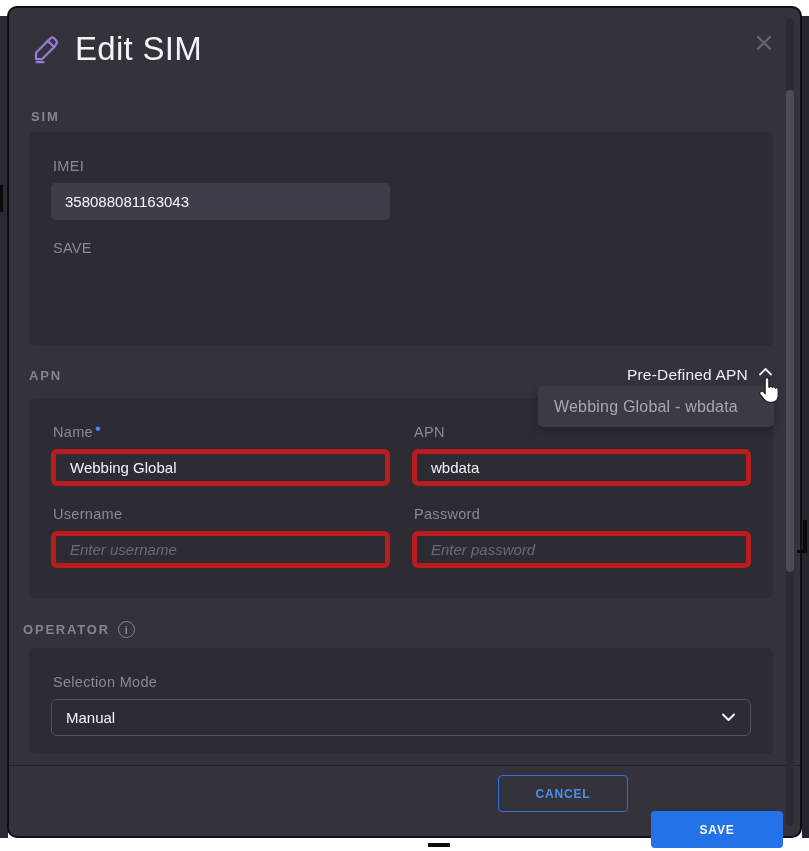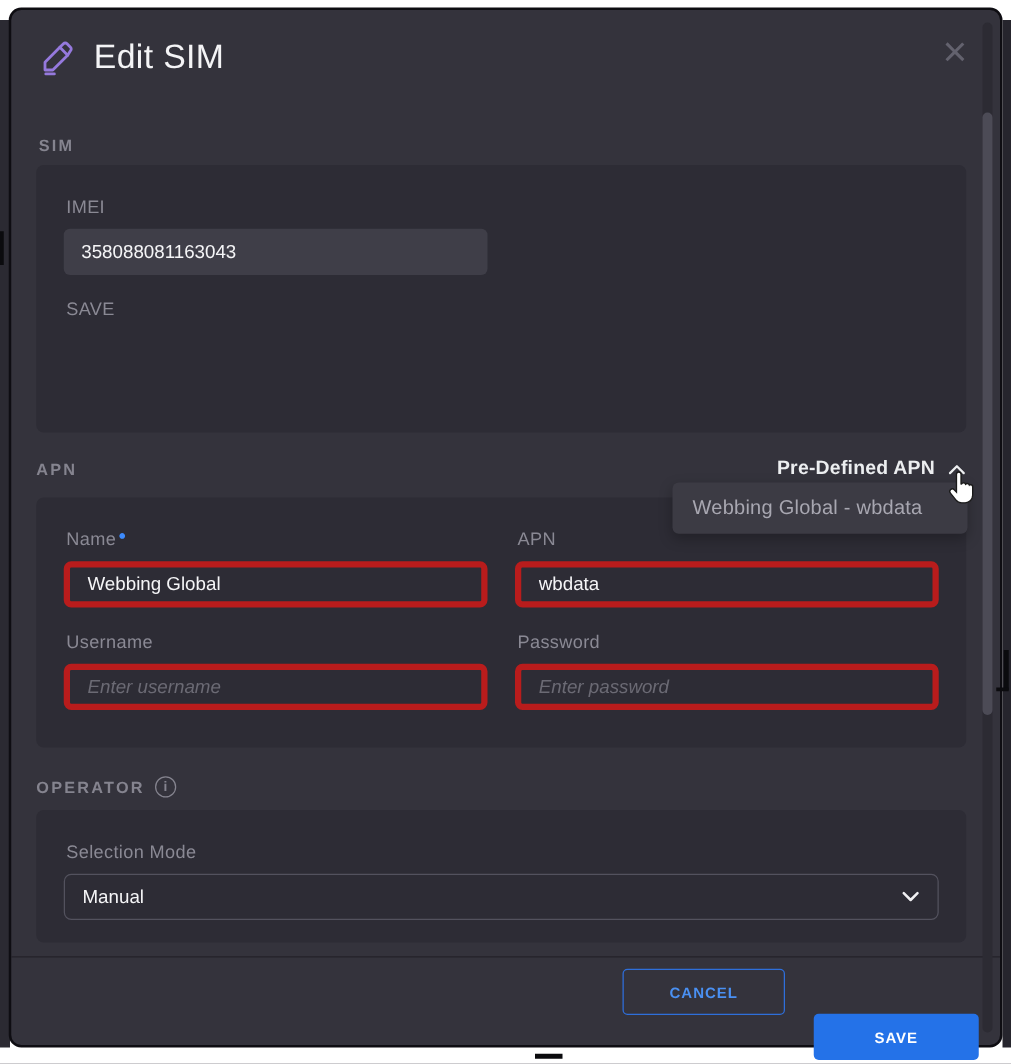--- a/index.html
+++ b/index.html
@@ -17,21 +17,21 @@
   .artifact { position:absolute; background:#0b0b0e; }
 
   .modal {
     position:absolute; left:7px; top:6px; width:795px; height:832px;
     background:#34333c; border:2px solid #0e0d12; border-radius:10px;
   }
   .m-abs { position:absolute; }
 
   
   .hdr { left:22px; top:22px; display:flex; align-items:center; gap:14px; }
-  .title { color:#f4f4f6; font-size:27px; font-weight:500; letter-spacing:.3px; }
+  .title { color:#f4f4f6; font-size:33px; font-weight:500; letter-spacing:.3px; }
   .close-btn {
     right:18px; top:16px; width:36px; height:36px; display:flex; align-items:center; justify-content:center;
     color:#63626e; font-size:34px; font-weight:300; cursor:pointer; line-height:1;
   }
 
   
   .section-hdr {
     color:#85848f; font-size:13px; font-weight:700; letter-spacing:1.8px;
     display:flex; align-items:center; gap:8px;
   }
@@ -52,21 +52,21 @@
   .inp {
     height:37px; border-radius:5px; padding:0 14px; font-size:15px;
     font-family:"Liberation Sans", sans-serif; color:#f5f5f7; outline:none; width:100%;
   }
   .inp.filled { background:#3f3e48; border:none; }
   .inp.outlined { background:transparent; border:5px solid #b91c1c; border-radius:6px; }
   .inp.outlined::placeholder { color:#6b6a74; font-style:italic; font-size:15px; }
 
   
   .apn-row { left:20px; top:358px; width:744px; display:flex; justify-content:space-between; align-items:center; }
-  .predefined { display:flex; align-items:center; gap:10px; cursor:pointer;font-weight:bold; }
+  .predefined { display:flex; gap:10px; cursor:pointer; }
   .predefined-label { color:#eceef0; font-size:15.5px; letter-spacing:.2px; }
 
   
   .dropdown {
     left:529px; top:378px; width:236px; height:41px; background:#3c3b44; border-radius:5px;
     display:flex; align-items:center; padding:0 16px; z-index:5;
     box-shadow:0 4px 10px rgba(0,0,0,.25);
   }
   .dropdown-item { color:#a8a7b1; font-size:16px; letter-spacing:.2px; cursor:pointer; }
 
@@ -171,21 +171,21 @@
         <span class="f-label">Username</span>
         <input class="inp outlined" placeholder="Enter username" style="">
       </div>
       <div class="field-col">
         <span class="f-label">Password</span>
         <input class="inp outlined" placeholder="Enter password" style="">
       </div>
     </div>
   </div>
 
-  <div class="m-abs section-hdr" style="left:20px; top:613px;justify-content:space-between;">
+  <div class="m-abs section-hdr" style="left:14px; top:613px;justify-content:space-between;">
     <span>OPERATOR</span>
     <span class="info-circle">i</span>
   </div>
   <div class="m-abs panel" style="top:640px; height:106px;">
     <div class="field-row">
       <div class="field-col full">
         <span class="f-label">Selection Mode</span>
         <div class="select">
           <span>Manual</span>
           <span style="display:flex;">

